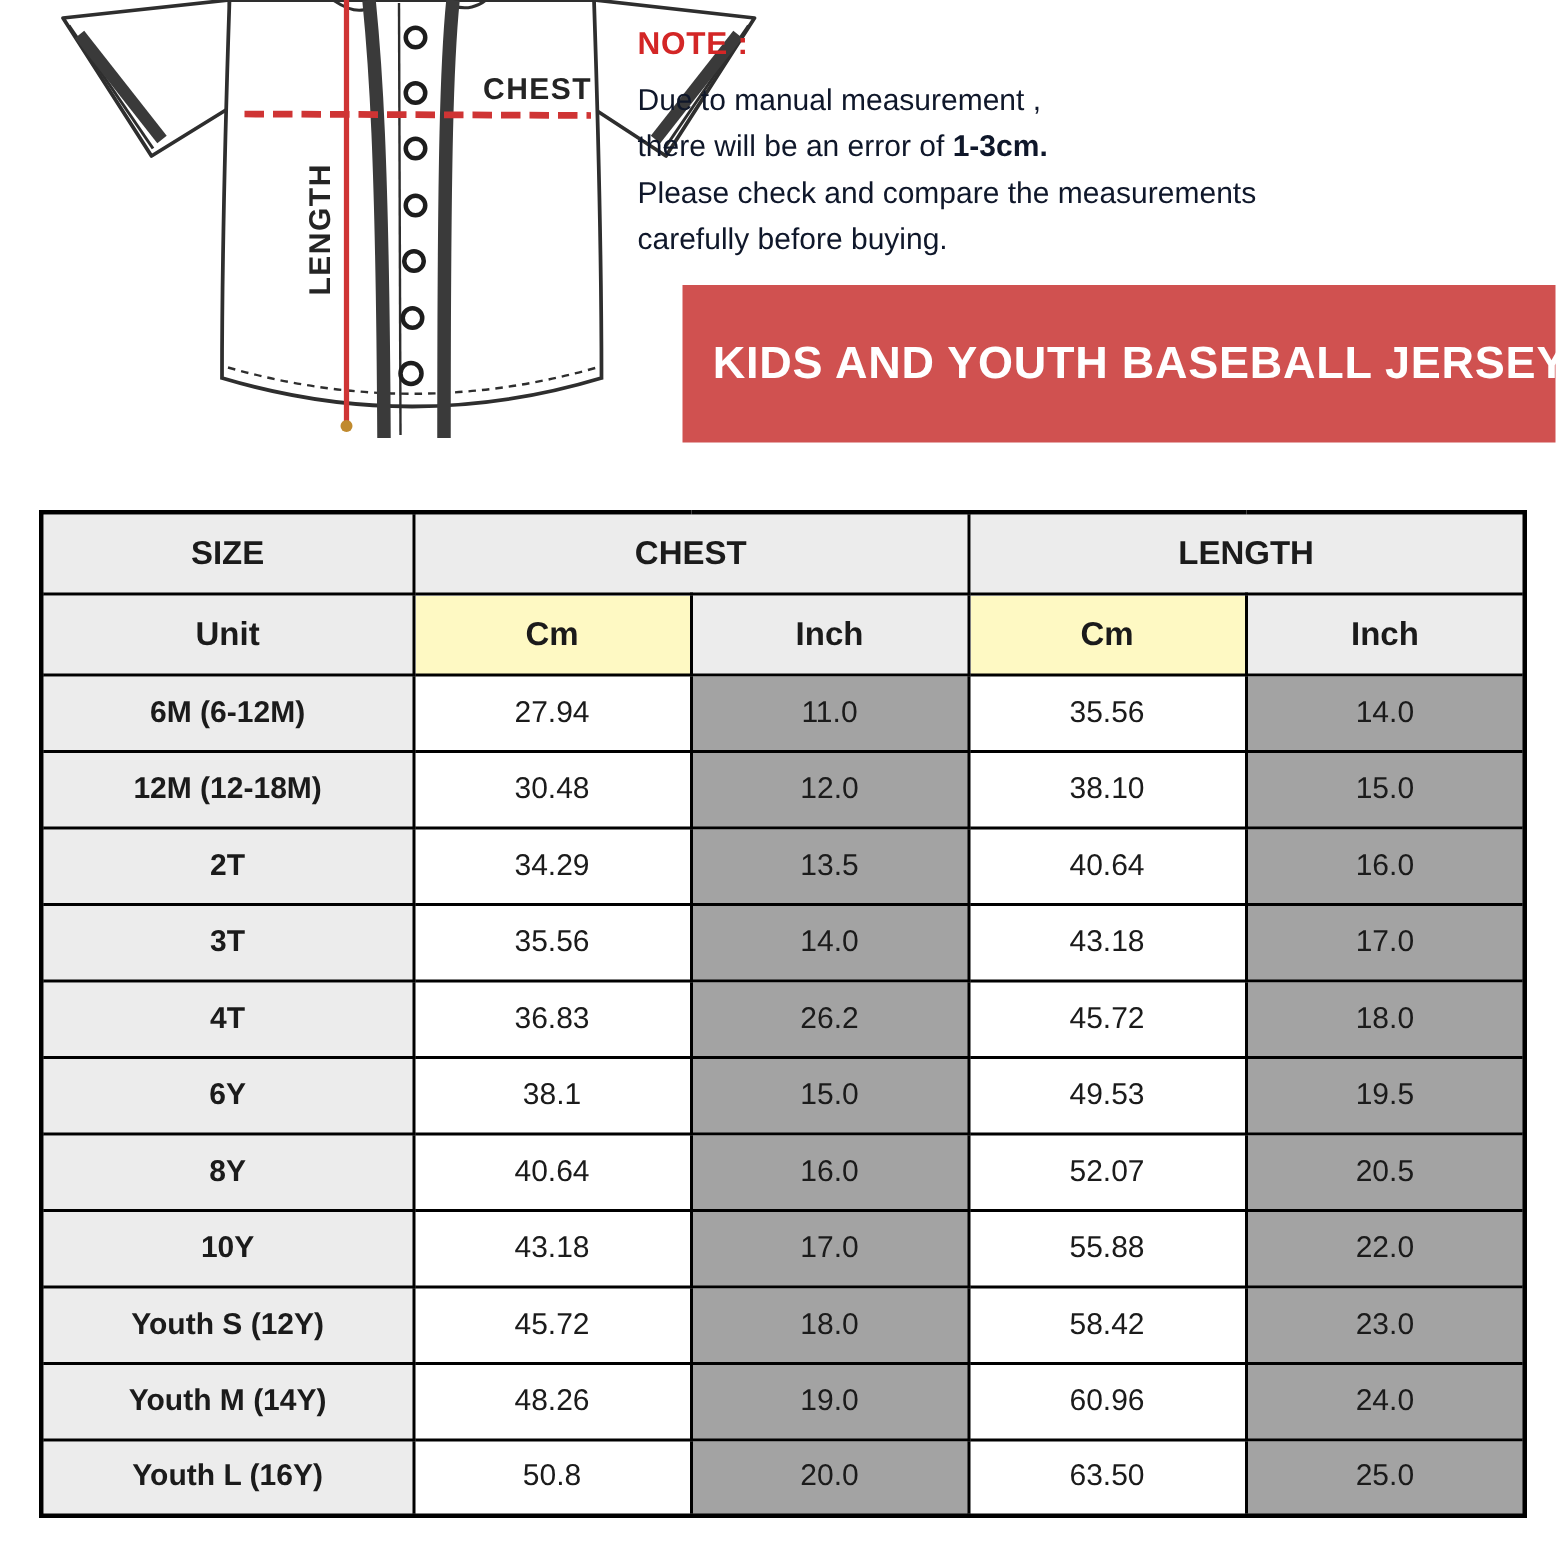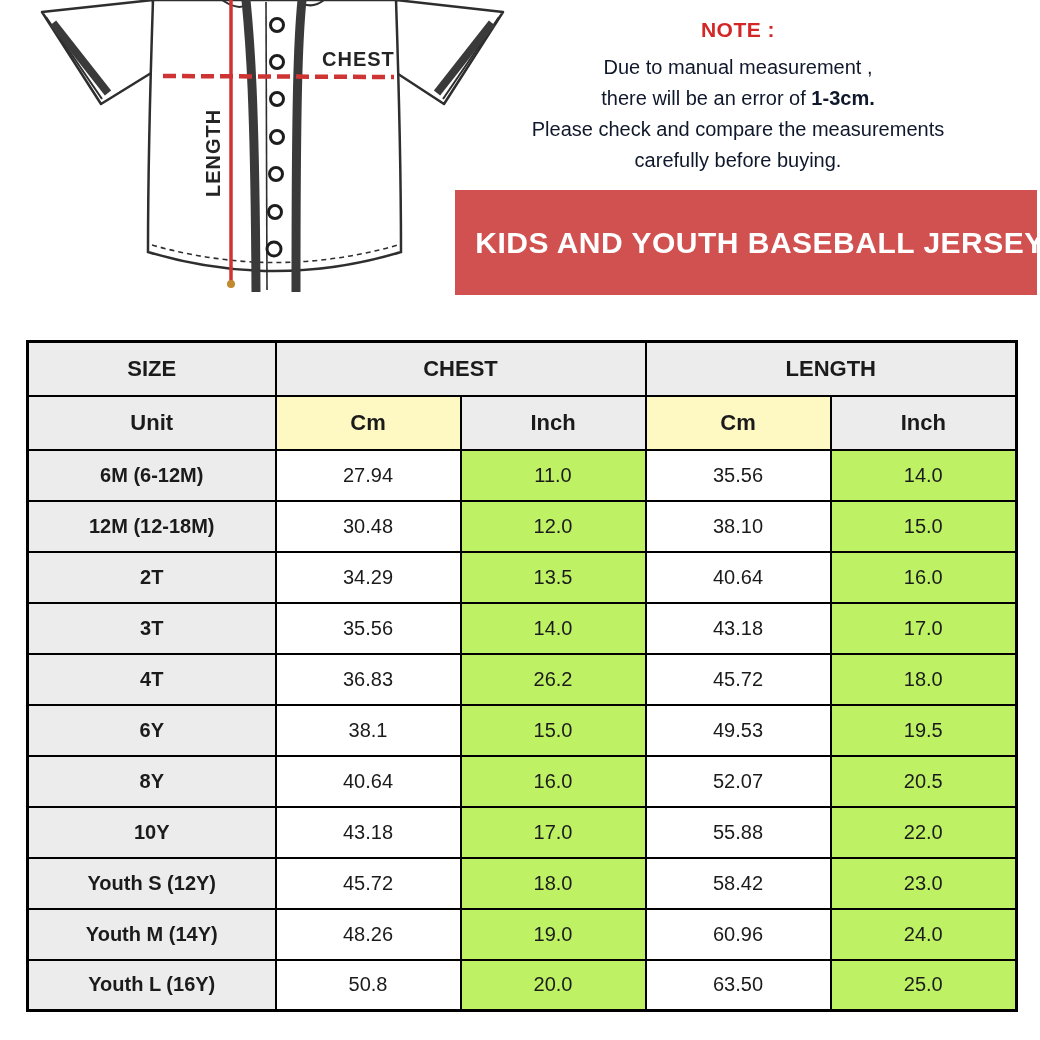--- a/index.html
+++ b/index.html
@@ -10,22 +10,22 @@
     font-family:"Liberation Sans", sans-serif;
     color:#1b1b1b;
   }
 
   
   .diagram { position:absolute; left:0; top:0; width:520px; height:300px; }
   .diagram svg { display:block; }
 
   
   .note {
-    position:absolute; left:440px; top:18px; width:596px;
-    text-align:center;
+    position:absolute; left:425px; top:18px; width:596px;
+    text-align:left;
   }
   .note-title {
     color:#d32626; font-weight:bold; font-size:21px; letter-spacing:.5px;
     margin-bottom:10px;
   }
   .note-line {
     font-size:20px; color:#0f172a; line-height:31px;
   }
   .note-line b { font-weight:bold; }
 
@@ -50,21 +50,21 @@
     border:2px solid #000;
     text-align:center; vertical-align:middle;
     overflow:hidden; white-space:nowrap;
   }
   .size-table thead th { height:54px; font-size:22px; font-weight:bold; }
   .size-table tbody td { height:51px; font-size:20px; }
   .bg-gray { background:#ececec; }
   .bg-white { background:#fef9c3; }
   td.c-size { font-weight:bold; font-size:21px; background:#ececec; }
   td.c-cm  { background:#ffffff; }
-  td.c-in  { background:#bef264; }
+  td.c-in  { background:#a3a3a3; }
 </style>
 </head>
 <body>
 
 <div class="page">
 
   <div class="diagram">
     <svg width="520" height="300" viewBox="0 0 520 300">
 
       <path d="M153,0 L42,12 L101,104 L156,70 Z" fill="#ffffff" stroke="#2e2e2e" stroke-width="2.5" stroke-linejoin="round"></path>

